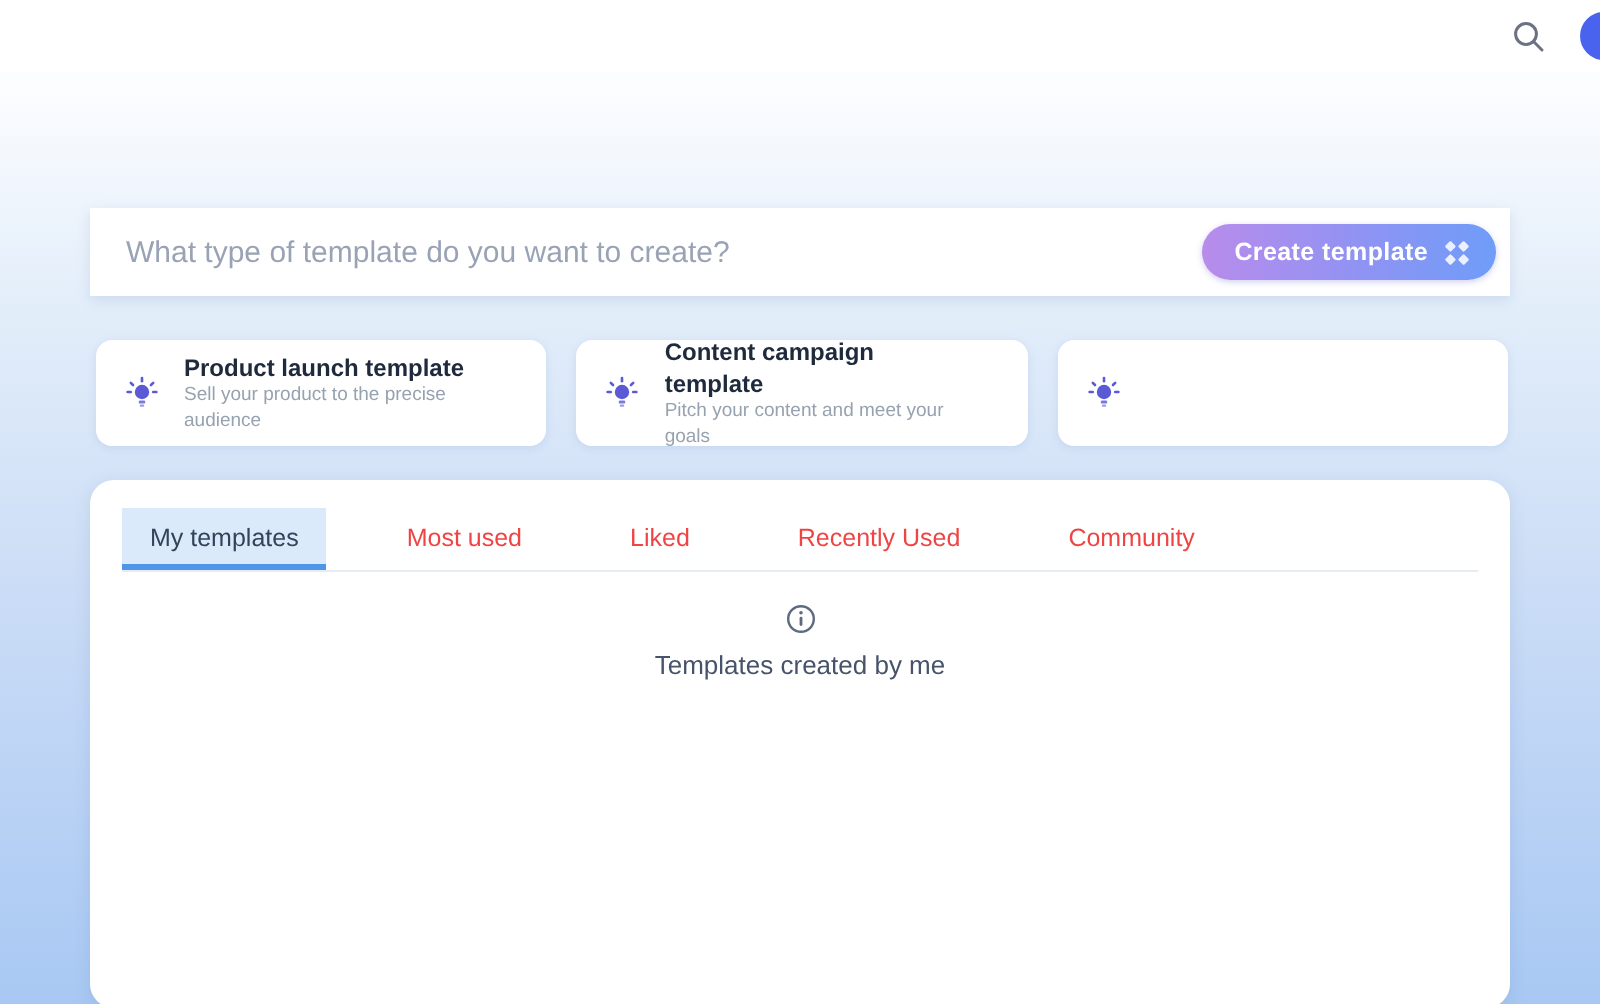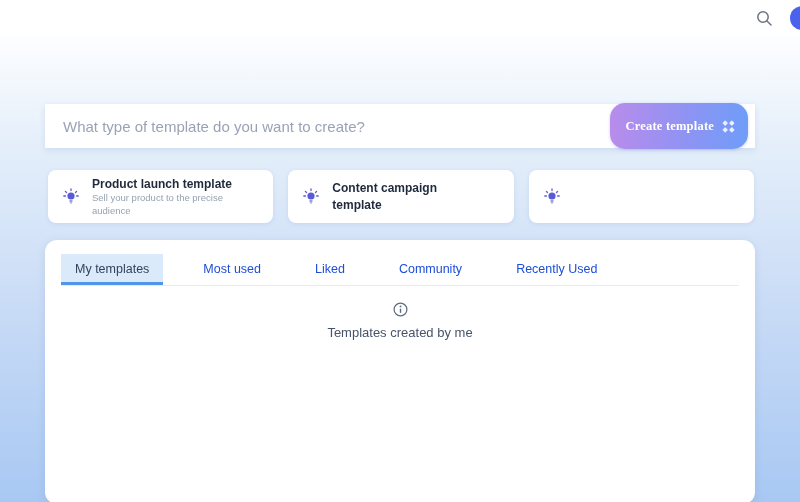--- a/index.html
+++ b/index.html
@@ -29,23 +29,23 @@
     background:#ffffff; border-radius:0;
     box-shadow:0 2px 6px rgba(100,130,180,.18);
     display:flex; align-items:center; padding:0 7px 0 18px;
   }
   .prompt-input {
     flex:1; border:none; outline:none; font-family:"Liberation Sans", sans-serif;
     font-size:15px; color:#43506a; background:transparent; height:100%;
   }
   .prompt-input::placeholder { color:#9aa3b5; }
   .create-btn {
-    height:46px; padding:0 12px 0 16px; border:none; border-radius:15px;
+    height:28px; padding:0 12px 0 16px; border:none; border-radius:15px;
     background:linear-gradient(90deg,#b88ceb 0%,#8f93f3 55%,#6f9df8 100%);
-    color:#ffffff; font-family:Liberation Serif, serif;
+    color:#ffffff; font-family:Liberation Sans, sans-serif;
     font-size:12.5px; font-weight:bold; letter-spacing:.2px;
     display:flex; align-items:center; gap:7px; cursor:pointer;
     box-shadow:0 1px 3px rgba(120,120,220,.35);
   }
   
   .cards { position:absolute; left:48px; top:170px; width:706px; display:flex; gap:15px; }
   .card {
     width:270px; height:53px; background:#ffffff; border-radius:8px;
     box-shadow:0 1px 4px rgba(100,130,180,.15);
     display:flex; align-items:center; gap:12px; padding:0 24px 0 14px; cursor:pointer;
@@ -55,21 +55,21 @@
   .card-sub { font-size:9.5px; color:#97a2b0; line-height:1.35; }
   
   .panel {
     position:absolute; left:45px; top:240px; width:710px; height:264px;
     background:#ffffff; border-radius:12px;
     box-shadow:0 2px 8px rgba(100,130,180,.18);
     padding:14px 16px 0;
   }
   .tabs { display:flex; gap:26px; border-bottom:1px solid #e7ecf3; }
   .tab {
-    font-size:12.5px; color:#1d4ed8; padding:8px 14px 9px; cursor:pointer;
+    font-size:12.5px; color:#ef4444; padding:8px 14px 9px; cursor:pointer;
     white-space:nowrap;
   }
   .tab.active {
     background:#dbeafb; color:#32435b; font-weight:normal;
     box-shadow:inset 0 -3px 0 #4d96e8;
   }
   .empty-state {
     display:flex; align-items:center; gap:8px; margin:16px 2px 0;
     font-size:13px; color:#46536a;flex-direction:column;
   }
@@ -136,20 +136,21 @@
             <line x1="1.8" y1="8" x2="3.4" y2="8"></line>
           <line x1="16.2" y1="8" x2="14.6" y2="8"></line>
         </g>
         <circle cx="9" cy="8" r="3.6" fill="#5a5ad6"></circle>
         <rect x="7.4" y="12.2" width="3.2" height="1.6" rx="0.6" fill="#7a7ae0"></rect>
         <rect x="7.9" y="14.2" width="2.2" height="1.2" rx="0.5" fill="#9a9aec"></rect>
       </svg>
     </span>
     <span>
       <div class="card-title">Content campaign template</div>
+      <div class="card-sub">Pitch your content and meet your goals</div>
     </span>
   </div>
   <div class="card">
     <span class="card-icon">
       <svg width="18" height="18" viewBox="0 0 18 18">
         <g stroke="#5a5ad6" stroke-width="1.3" stroke-linecap="round">
           <line x1="9" y1="1" x2="9" y2="2.6"></line>
             <line x1="3.4" y1="3.4" x2="4.5" y2="4.5"></line>
           <line x1="14.6" y1="3.4" x2="13.5" y2="4.5"></line>
             <line x1="1.8" y1="8" x2="3.4" y2="8"></line>
@@ -161,22 +162,22 @@
       </svg>
     </span>
   </div>
 </div>
 
 <section class="panel">
   <nav class="tabs">
     <span class="tab active">My templates</span>
     <span class="tab">Most used</span>
     <span class="tab">Liked</span>
+    <span class="tab">Recently Used</span>
     <span class="tab">Community</span>
-    <span class="tab">Recently Used</span>
   </nav>
   <div class="empty-state">
     <span class="info-glyph">
       <svg width="15" height="15" viewBox="0 0 15 15">
         <circle cx="7.5" cy="7.5" r="6.4" fill="none" stroke="#5d6b7e" stroke-width="1.2"></circle>
         <circle cx="7.5" cy="4.4" r="0.9" fill="#5d6b7e"></circle>
         <rect x="6.8" y="6.4" width="1.4" height="4.6" rx="0.7" fill="#5d6b7e"></rect>
       </svg>
     </span>
     <span>Templates created by me</span>

